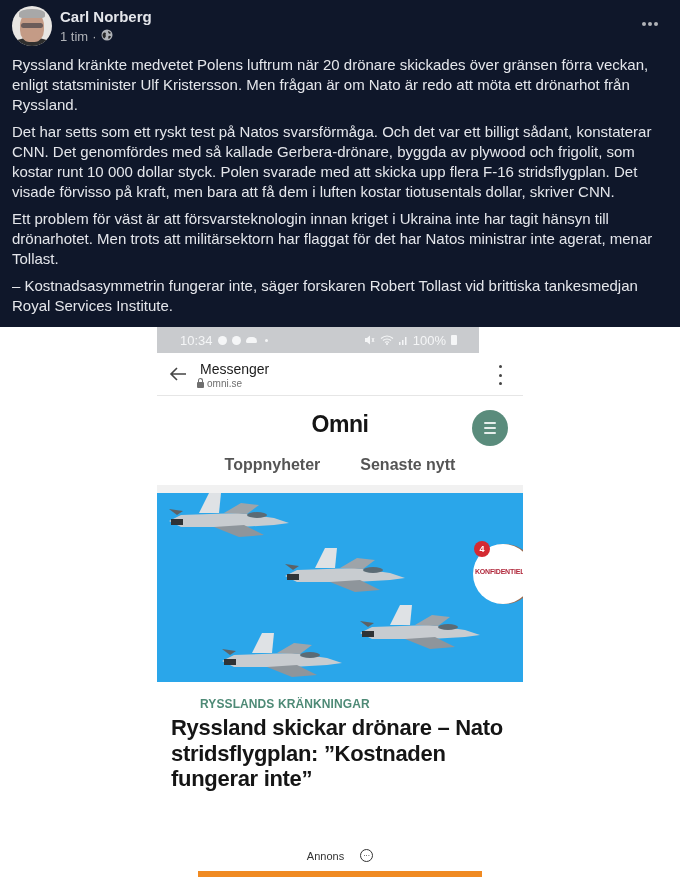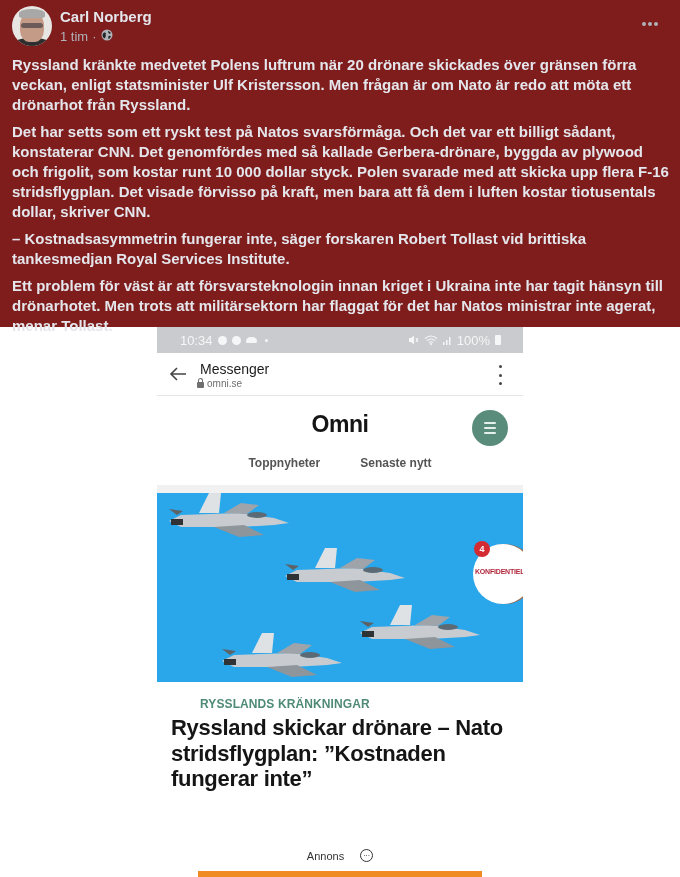--- a/index.html
+++ b/index.html
@@ -1,57 +1,57 @@
 <!DOCTYPE html>
 <html><head>
 <meta charset="utf-8">
 <style>
   * { box-sizing: border-box; margin: 0; padding: 0; }
   html, body { width: 680px; height: 877px; overflow: hidden; background: #ffffff; }
   body { font-family: "Liberation Sans", sans-serif; position: relative; }
 
   
-  .post { position: absolute; left: 0; top: 0; width: 680px; height: 327px; background: #7f1d1d; color: #e4e6eb; }
+  .post { position: absolute; left: 0; top: 0; width: 680px; height: 327px; background: #0f172a; color: #e4e6eb; }
   .avatar { position: absolute; left: 12px; top: 6px; width: 40px; height: 40px; border-radius: 50%; overflow: hidden; background: #e8e6e3; }
   .avatar .face { position: absolute; left: 8px; top: 6px; width: 24px; height: 30px; border-radius: 45% 45% 40% 40%; background: #c49b86; }
   .avatar .hair { position: absolute; left: 7px; top: 3px; width: 26px; height: 9px; border-radius: 50% 50% 20% 20%; background: #a8a8a8; }
   .avatar .glasses { position: absolute; left: 9px; top: 17px; width: 22px; height: 5px; border-radius: 3px; background: #6b5c5a; }
   .avatar .shirt { position: absolute; left: 2px; top: 32px; width: 36px; height: 14px; border-radius: 40% 40% 0 0; background: #2e2e2e; }
   .author { position: absolute; left: 60px; top: 8px; font-size: 15px; font-weight: bold; color: #e4e6eb; }
   .meta { position: absolute; left: 60px; top: 29px; font-size: 13px; color: #b0b3b8; display: flex; align-items: flex-start; gap: 4px; }
   .globe { width: 12px; height: 12px; display: inline-block; }
   .more-btn { position: absolute; left: 638px; top: 14px; width: 24px; height: 20px; display: flex; align-items: center; justify-content: center; gap: 2px; cursor: pointer; }
   .more-btn span { width: 4px; height: 4px; border-radius: 50%; background: #b0b3b8; display: block; }
 
-  .post-text { position: absolute; left: 12px; top: 55px; width: 660px; font-size: 15px; line-height: 20px; color: #e4e6eb; font-weight: bold; }
+  .post-text { position: absolute; left: 12px; top: 55px; width: 660px; font-size: 15px; line-height: 20px; color: #e4e6eb; }
   .post-text p { margin-bottom: 7px; }
 
   
   .phone { position: absolute; left: 157px; top: 327px; width: 366px; height: 550px; background: #ffffff; overflow: hidden; }
-  .statusbar { position: absolute; left: 0; top: 0; width: 366px; height: 26px; background: #c9cbce; color: #f5f6f7; font-size: 13px; display: flex; align-items: center; justify-content: space-between; padding: 0 22px 0 23px; }
+  .statusbar { position: absolute; left: 0; top: 0; width: 322px; height: 26px; background: #c9cbce; color: #f5f6f7; font-size: 13px; display: flex; align-items: center; justify-content: space-between; padding: 0 22px 0 23px; }
   .sb-left, .sb-right { display: flex; align-items: center; gap: 5px; }
   .sb-dot { width: 9px; height: 9px; border-radius: 50%; background: #f5f6f7; display: inline-block; }
   .sb-cloud { width: 11px; height: 6px; border-radius: 6px 6px 2px 2px; background: #f5f6f7; display: inline-block; }
   .sb-small { width: 3px; height: 3px; border-radius: 50%; background: #f5f6f7; display: inline-block; margin-left: 3px; }
   .sb-batt { width: 6px; height: 10px; background: #f5f6f7; border-radius: 1px; display: inline-block; }
 
   .appbar { position: absolute; left: 0; top: 26px; width: 366px; height: 43px; background: #ffffff; border-bottom: 1px solid #e6e6e6; }
   .back { position: absolute; left: 10px; top: 10px; width: 22px; height: 22px; cursor: pointer; }
   .app-title { position: absolute; left: 43px; top: 8px; font-size: 14px; font-weight: normal; color: #1c1c1c; }
   .app-url { position: absolute; left: 40px; top: 25px; font-size: 10px; color: #6f6f6f; display: flex; align-items: center; gap: 3px; }
   .lock { width: 7px; height: 6px; background: #6f6f6f; border-radius: 1px; display: inline-block; position: relative; margin-top: 2px; }
   .lock::before { content: ""; position: absolute; left: 1px; top: -4px; width: 3px; height: 4px; border: 1px solid #6f6f6f; border-bottom: none; border-radius: 3px 3px 0 0; }
   .kebab { position: absolute; left: 339px; top: 12px; width: 8px; height: 20px; display: flex; flex-direction: column; justify-content: space-between; align-items: center; cursor: pointer; }
   .kebab span { width: 3px; height: 3px; border-radius: 50%; background: #444; display: block; }
 
   .omni-head { position: absolute; left: 0; top: 70px; width: 366px; height: 96px; background: #ffffff; }
   .omni-logo { position: absolute; left: 0; width: 366px; top: 14px; text-align: center; font-size: 23px; font-weight: bold; color: #151515; letter-spacing: -0.5px; }
   .menu-btn { position: absolute; left: 315px; top: 13px; width: 36px; height: 36px; border-radius: 50%; background: #5a8c7c; display: flex; flex-direction: column; justify-content: center; align-items: center; gap: 3px; cursor: pointer; }
   .menu-btn span { width: 12px; height: 2px; background: #e6efec; border-radius: 1px; display: block; }
-  .omni-nav { position: absolute; left: 0; top: 59px; width: 366px; display: flex; justify-content: center; gap: 40px; font-size: 12px; font-weight: bold; color: #555; padding-left: 0; }
+  .omni-nav { position: absolute; left: 0; top: 59px; width: 366px; display: flex; justify-content: center; gap: 40px; font-size: 16px; font-weight: bold; color: #555; padding-left: 0; }
   .omni-nav span { cursor: pointer; }
   .sep { position: absolute; left: 0; top: 158px; width: 366px; height: 8px; background: #f1f1f1; }
 
   .hero { position: absolute; left: 0; top: 166px; width: 366px; height: 189px; background: #2aa6ea; overflow: hidden; }
   .badge-wrap { position: absolute; left: 316px; top: 51px; width: 60px; height: 60px; border-radius: 50%; background: #ffffff; box-shadow: 2px 0 0 #9a6b4f; cursor: pointer; }
   .badge-text { position: absolute; left: 2px; top: 24px; font-size: 7px; font-weight: bold; color: #b0283b; letter-spacing: -0.2px; }
   .badge-count { position: absolute; left: 317px; top: 48px; width: 16px; height: 16px; border-radius: 50%; background: #d42a32; color: #fff; font-size: 9px; font-weight: bold; display: flex; align-items: center; justify-content: center; }
 
   .kicker { position: absolute; left: 14px; top: 370px; font-size: 12px; font-weight: bold; color: #4e8a76; letter-spacing: 0.1px; padding-left: 29px; }
   .headline { position: absolute; left: 14px; top: 388px; width: 340px; font-size: 22px; line-height: 25.5px; font-weight: bold; color: #151515; letter-spacing: -0.3px; cursor: pointer; }
@@ -81,22 +81,22 @@
   </div>
   <div class="more-btn">
     <span></span>
     <span></span>
     <span></span>
   </div>
 
   <div class="post-text">
     <p>Ryssland kränkte medvetet Polens luftrum när 20 drönare skickades över gränsen förra veckan, enligt statsminister Ulf Kristersson. Men frågan är om Nato är redo att möta ett drönarhot från Ryssland.</p>
     <p>Det har setts som ett ryskt test på Natos svarsförmåga. Och det var ett billigt sådant, konstaterar CNN. Det genomfördes med så kallade Gerbera-drönare, byggda av plywood och frigolit, som kostar runt 10 000 dollar styck. Polen svarade med att skicka upp flera F-16 stridsflygplan. Det visade förvisso på kraft, men bara att få dem i luften kostar tiotusentals dollar, skriver CNN.</p>
+    <p>Ett problem för väst är att försvarsteknologin innan kriget i Ukraina inte har tagit hänsyn till drönarhotet. Men trots att militärsektorn har flaggat för det har Natos ministrar inte agerat, menar Tollast.</p>
     <p>– Kostnadsasymmetrin fungerar inte, säger forskaren Robert Tollast vid brittiska tankesmedjan Royal Services Institute.</p>
-    <p>Ett problem för väst är att försvarsteknologin innan kriget i Ukraina inte har tagit hänsyn till drönarhotet. Men trots att militärsektorn har flaggat för det har Natos ministrar inte agerat, menar Tollast.</p>
   </div>
 </div>
 
 <div class="phone">
   <div class="statusbar">
     <div class="sb-left">
       <span>10:34</span>
       <span class="sb-dot"></span>
       <span class="sb-dot"></span>
       <span class="sb-cloud"></span>

